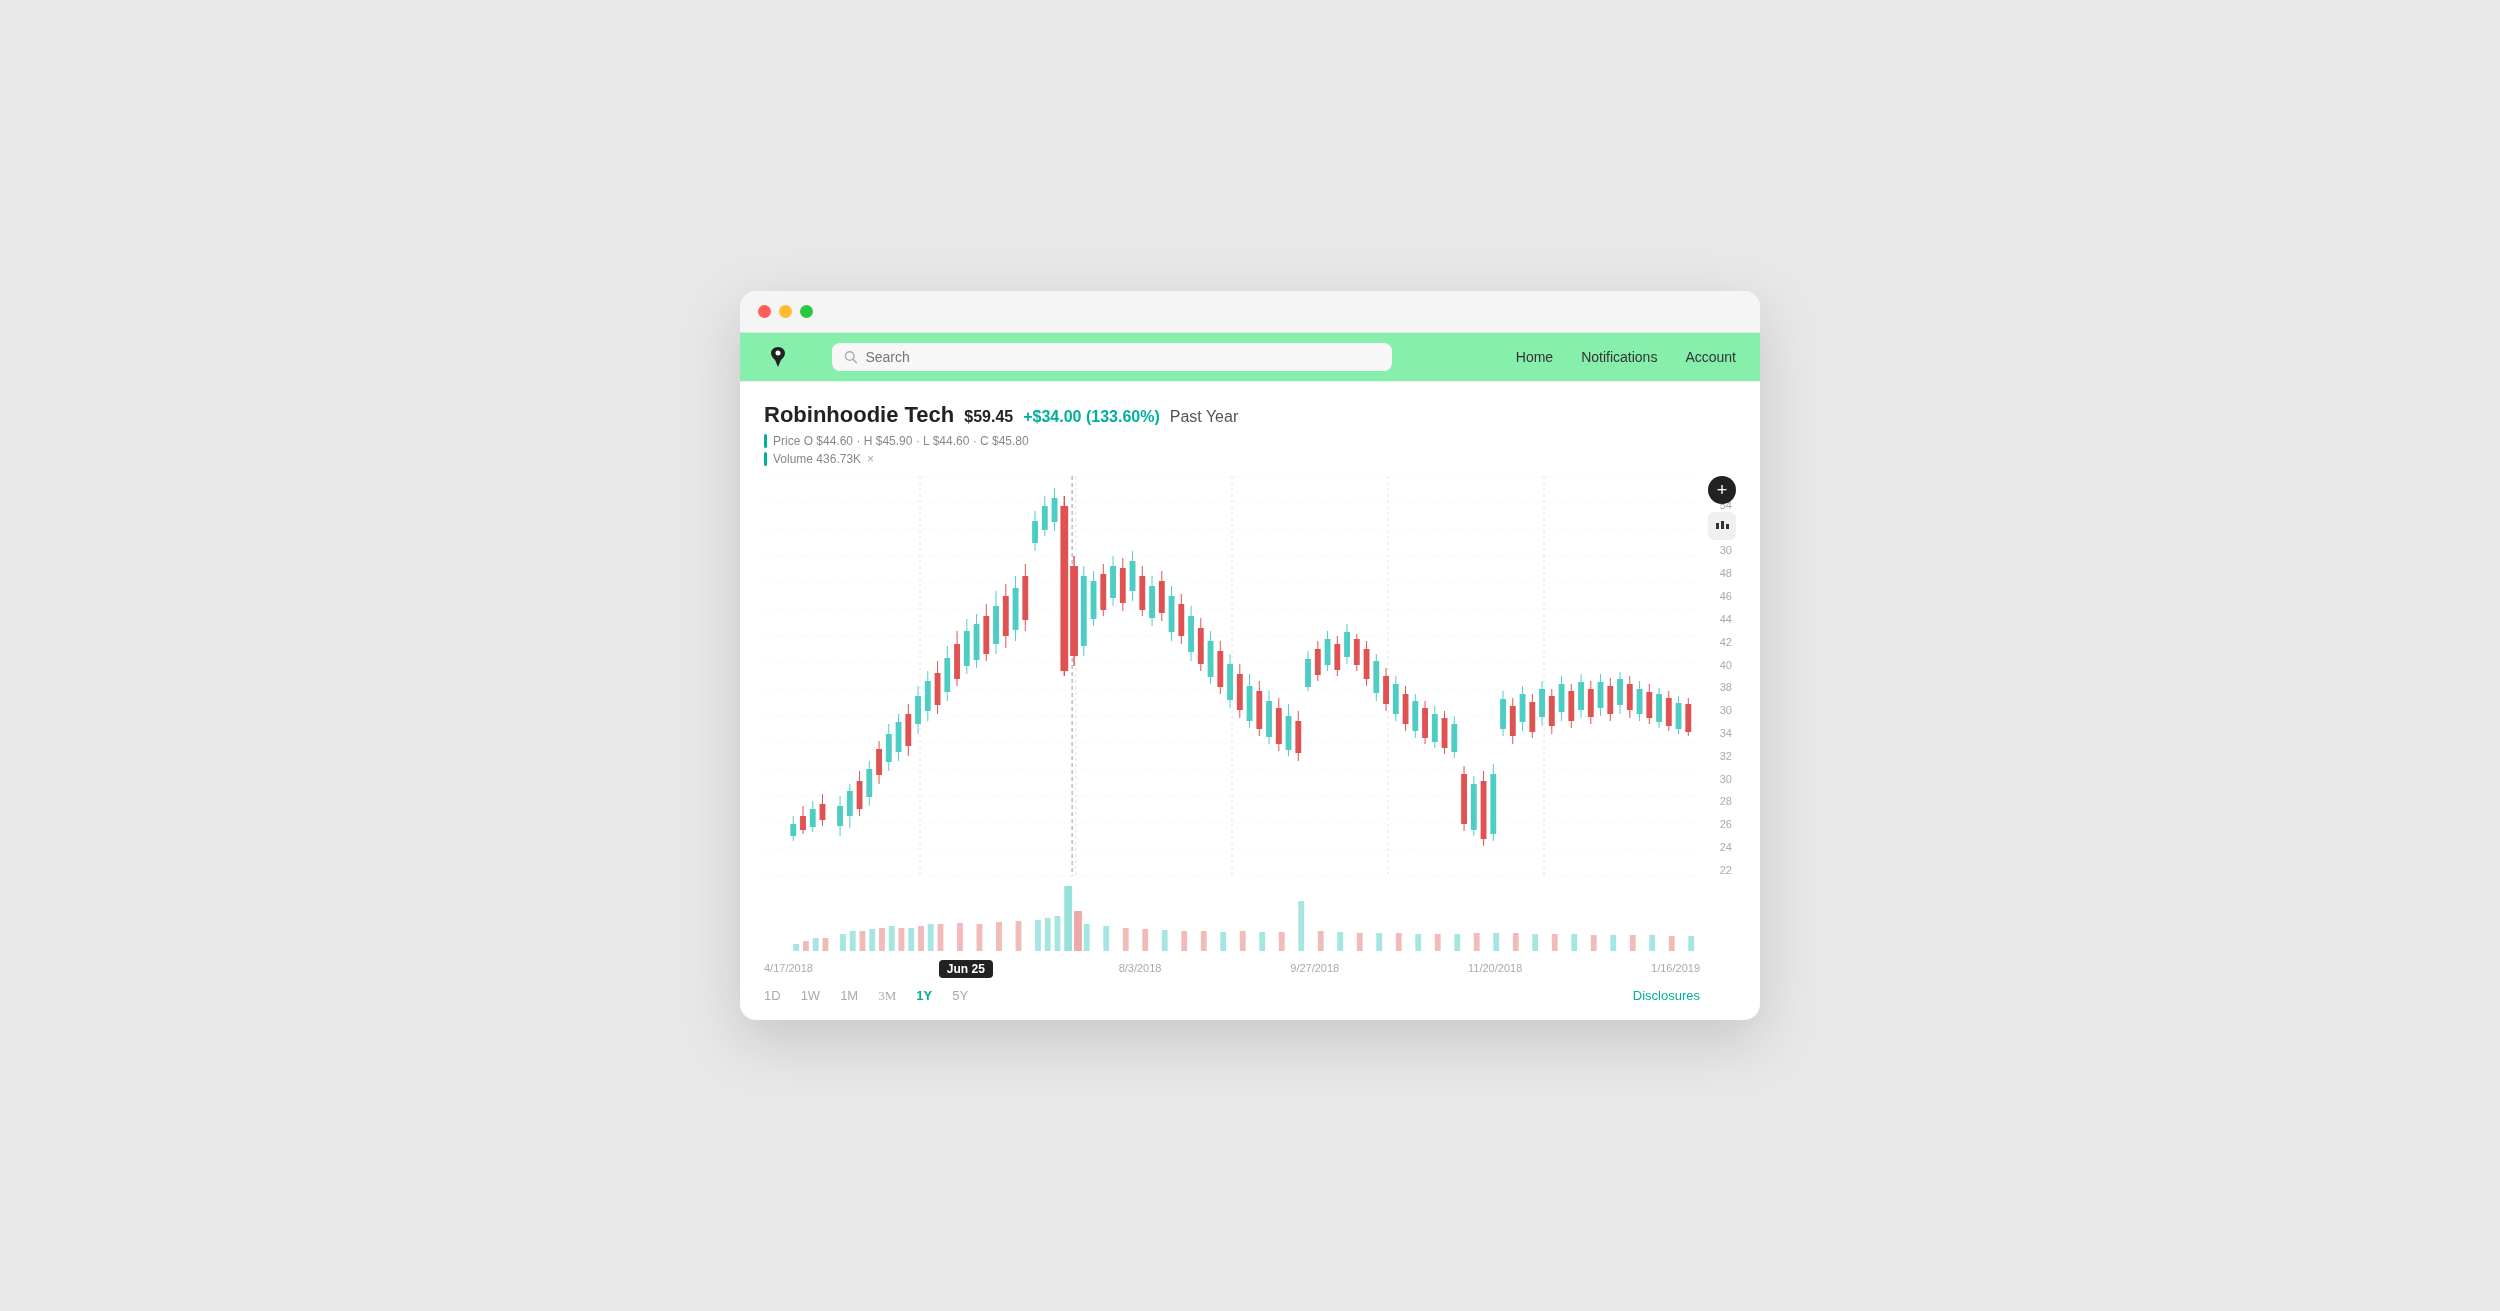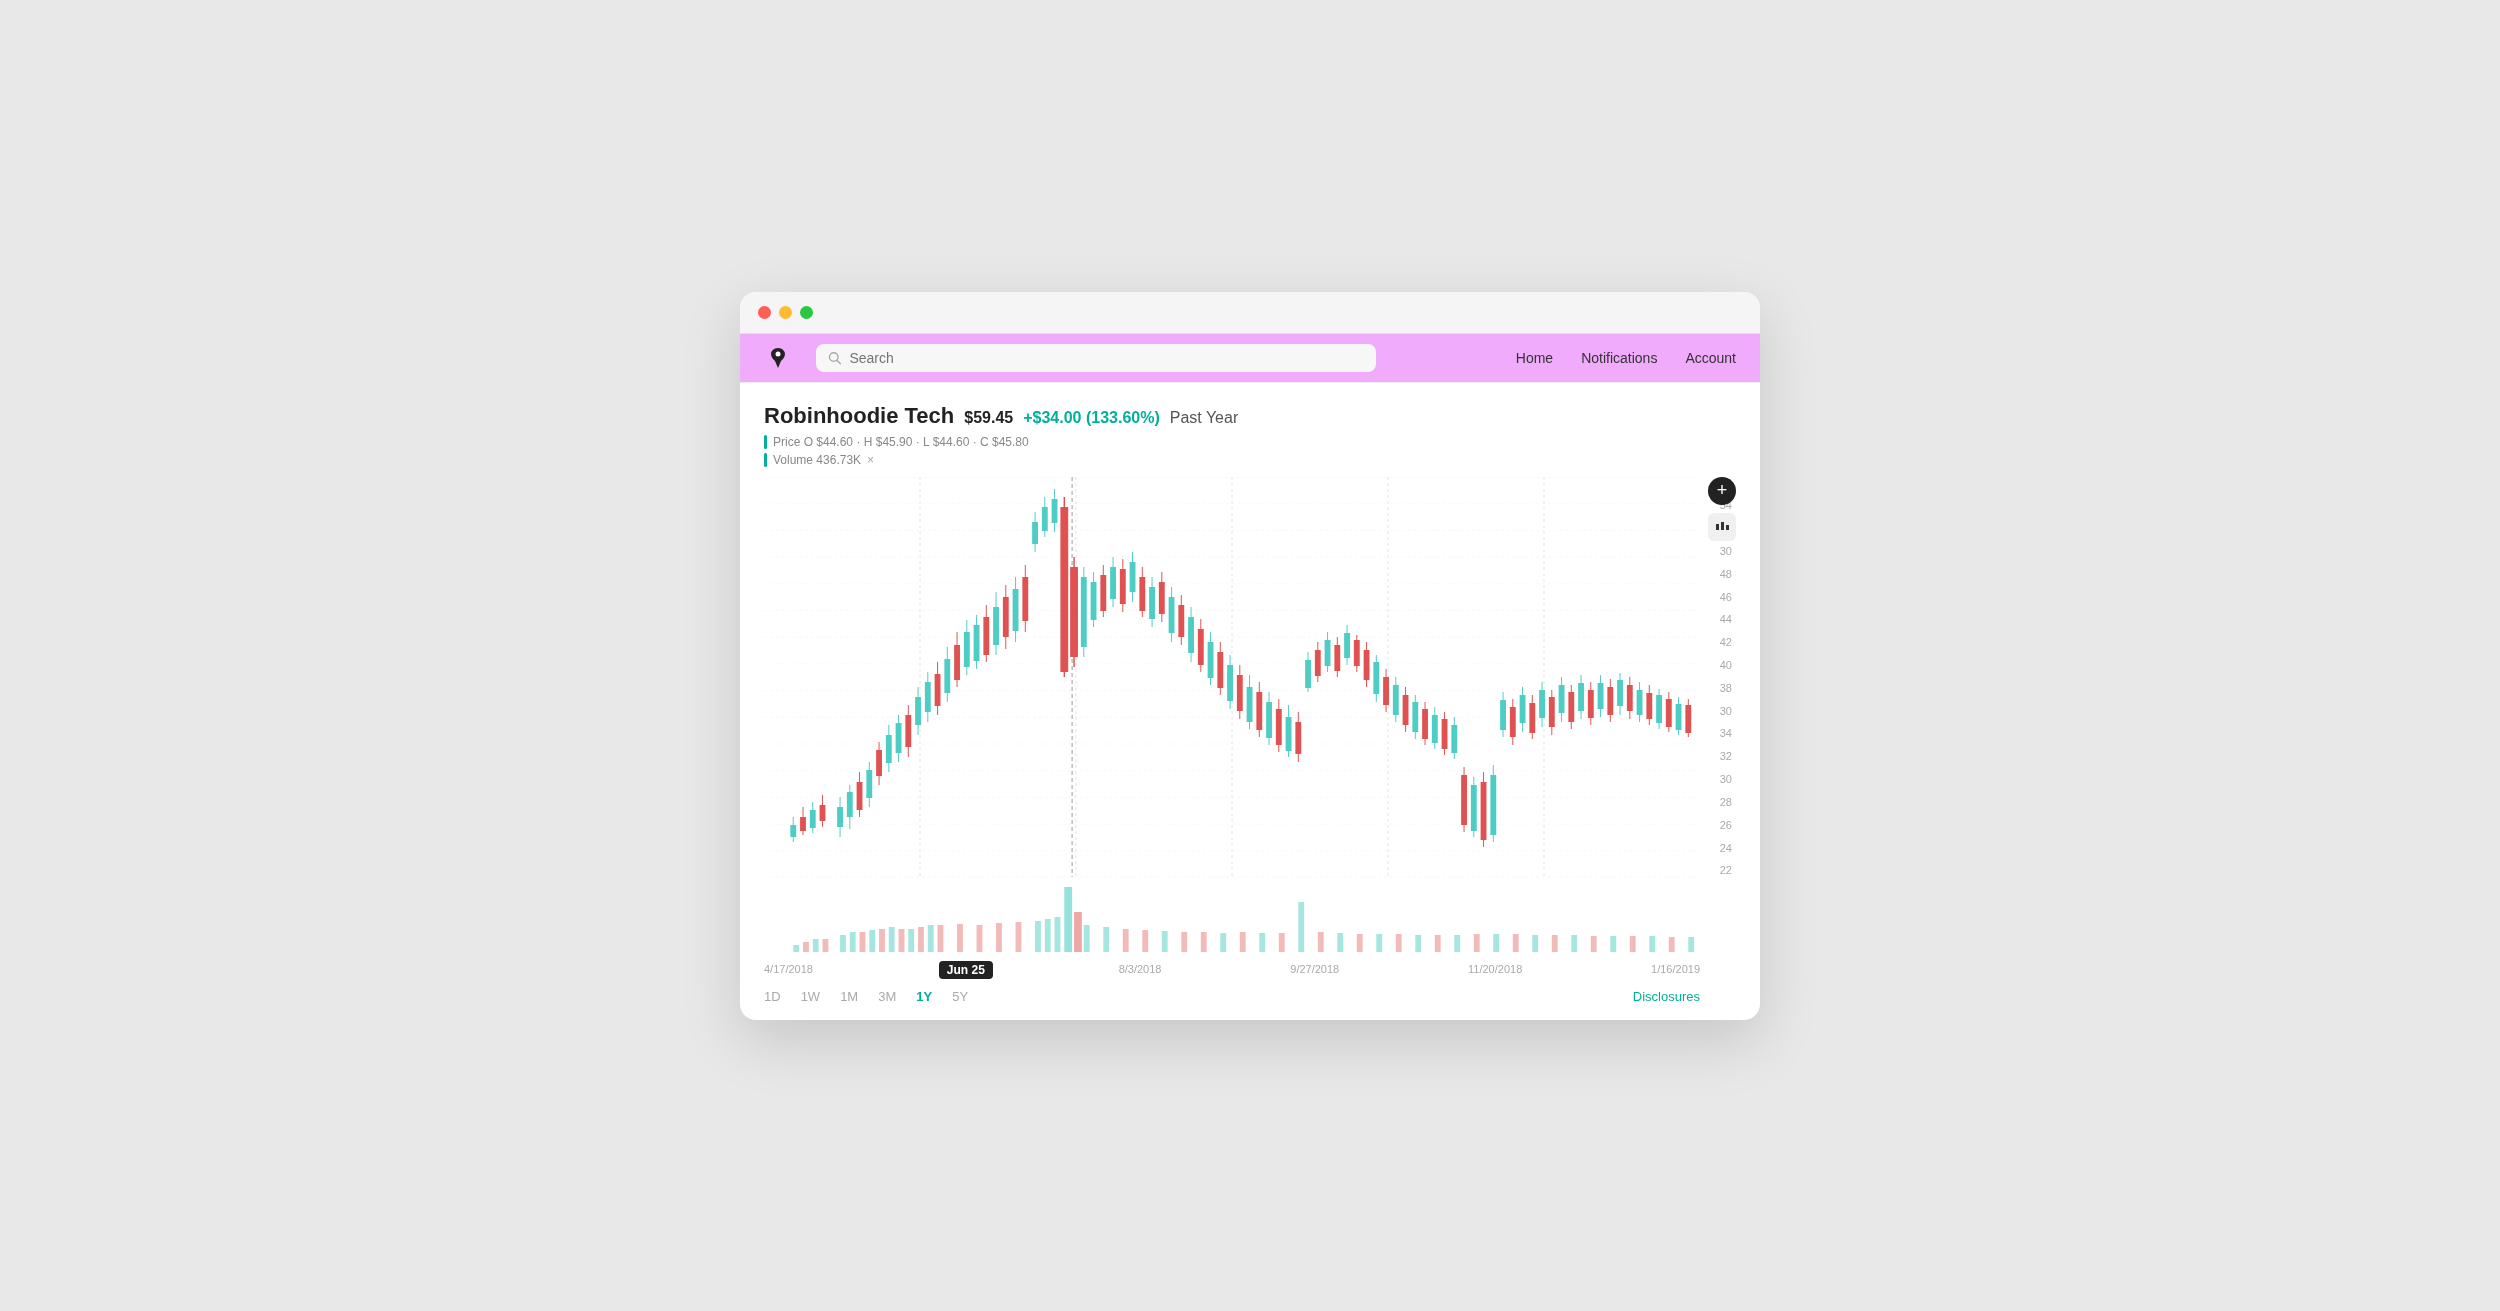--- a/index.html
+++ b/index.html
@@ -28,26 +28,26 @@
     }
     .dot {
       width: 13px; height: 13px;
       border-radius: 50%;
     }
     .dot-red { background: #ff5f57; }
     .dot-yellow { background: #febc2e; }
     .dot-green { background: #28c840; }
 
     .navbar {
-      background: #f0abfc;
+      background: #86efac;
       padding: 10px 24px;
       display: flex;
       align-items: center;
       border-bottom: 1px solid #f0f0f0;
-      gap: 16px;
+      gap: 32px;
     }
     .logo {
       width: 28px; height: 28px;
       margin-right: 8px;
     }
     .search-bar {
       flex: 1;
       display: flex;
       align-items: center;
       background: #f7f7f7;
@@ -552,19 +552,19 @@
       <span>8/3/2018</span>
       <span>9/27/2018</span>
       <span>11/20/2018</span>
       <span>1/16/2019</span>
     </div>
 
     <div style="display:flex; align-items:flex-start; margin-top:10px; gap:20px;">
       <span style="font-size:13px; color:#aaa; cursor:pointer;">1D</span>
       <span style="font-size:13px; color:#aaa; cursor:pointer;">1W</span>
       <span style="font-size:13px; color:#aaa; cursor:pointer;">1M</span>
-      <span style="font-size:13px; color:#aaa; cursor:pointer;">3M</span>
+      <span style="font-size:13px; color:#aaa; cursor:pointer;font-family:Liberation Serif, serif;">3M</span>
       <span style="font-size:13px; color:#00b09b; cursor:pointer; font-weight:600;">1Y</span>
       <span style="font-size:13px; color:#aaa; cursor:pointer;">5Y</span>
       <span style="margin-left:auto; font-size:13px; color:#00b09b; cursor:pointer; margin-right:36px;">Disclosures</span>
     </div>
   </div>
 </div>
 
 </body></html>

